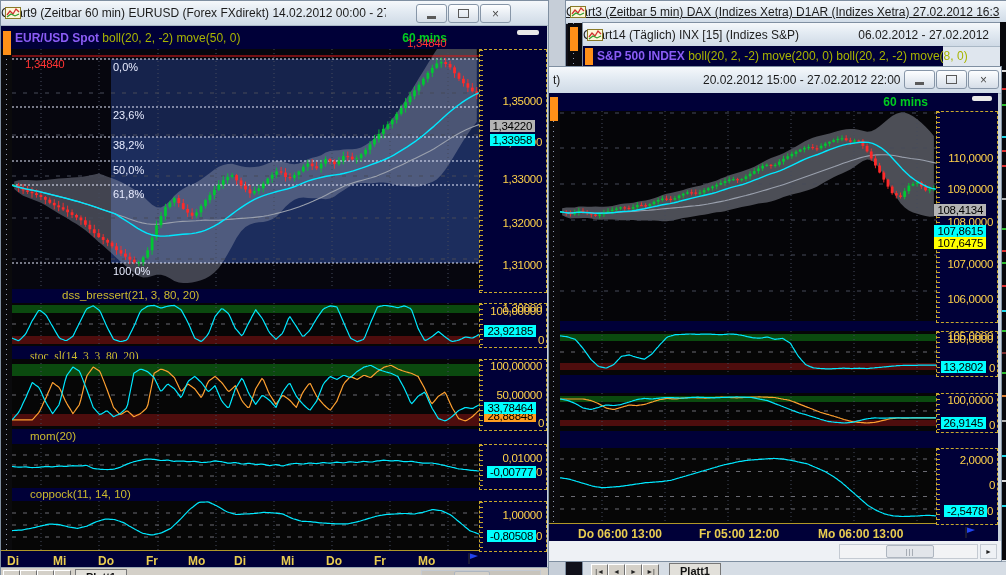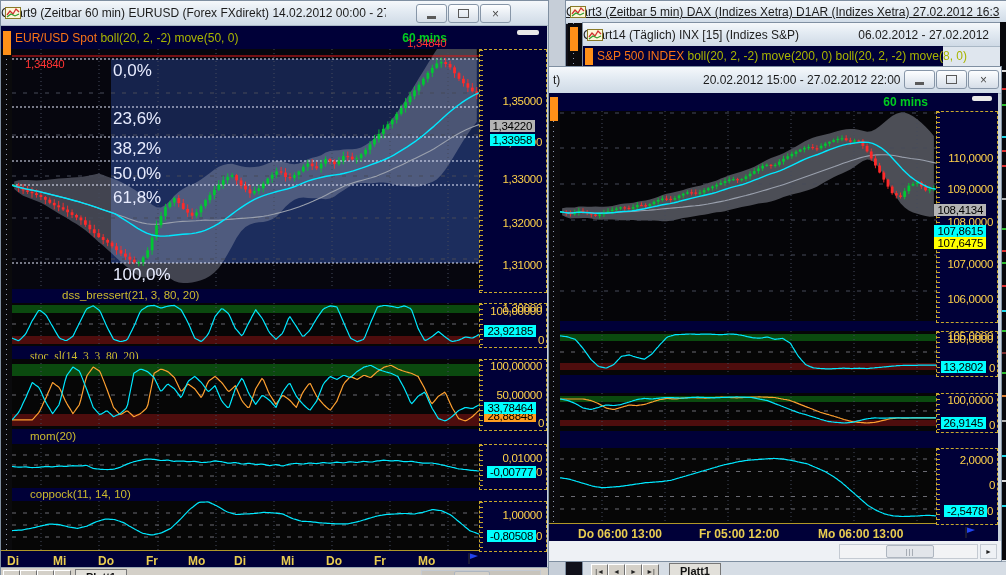--- a/index.html
+++ b/index.html
@@ -5,38 +5,38 @@
   html,body{margin:0;padding:0;background:#c6ced8;font-family:"Liberation Sans",sans-serif;}
   #screen{position:relative;width:1006px;height:575px;overflow:hidden;background:#c6ced8;}
   .window{position:absolute;overflow:hidden;border:1px solid #7f8fa1;background:#dfe6ee;}
   .titlebar{position:absolute;left:0;top:0;right:0;height:24px;background:linear-gradient(#f5f8fb,#e2eaf2 45%,#cfdae6);border-bottom:1px solid #aab8c6;display:flex;align-items:center;font-size:12px;color:#1c1c1c;white-space:nowrap;}
   .t-icon{width:16px;height:14px;margin:0 6px 0 4px;flex:0 0 auto;}
   .tbtn{position:absolute;top:3px;width:29px;height:17px;border:1px solid #8796a8;border-radius:3px;background:linear-gradient(#fdfeff,#e9eef4 50%,#d6dee8);display:flex;align-items:center;justify-content:center;color:#4a4a4a;font-size:12px;line-height:1;}
   .glyph-min{width:9px;height:3px;background:#5a5a5a;margin-top:7px;}
   .glyph-restore{width:9px;height:7px;border:1px solid #5a5a5a;background:transparent;}
   .navy{background:#000038;}
   .chart-header{position:absolute;font-size:12px;white-space:nowrap;}
-  .sym{color:#f97316;font-weight:400;}
+  .sym{color:#8b5cf6;font-weight:700;}
   .params{color:#a8b400;}
   .interval{color:#00cc20;font-weight:700;}
   .wbar{position:absolute;height:5px;width:22px;background:#e8e8e8;border-radius:2px;}
   .grip{position:absolute;background-color:#0a0a0c;background-image:repeating-linear-gradient(to bottom,#8f9ab0 0 1px,transparent 1px 5px);background-size:1px 100%;background-repeat:no-repeat;background-position:5px 0;}
   .omark{position:absolute;width:8px;height:24px;background:#ff9018;}
   .scalecol{position:absolute;background:#000038;}
   .scalebox{position:absolute;border:1px dashed #c9a92c;background-image:repeating-linear-gradient(to bottom,#c9a92c 0 1px,transparent 1px 5px);background-size:3px 100%;background-repeat:no-repeat;background-position:0 0;}
   .slabel{position:absolute;right:4px;color:#ffd24a;font-size:11.5px;letter-spacing:-0.3px;white-space:nowrap;}
   .vb{position:absolute;font-size:11.5px;letter-spacing:-0.3px;color:#000;padding:0 3px;white-space:nowrap;}
   .vb.cyan{background:#00ffff;}
   .vb.gray{background:#b4b4b4;}
   .vb.yellow{background:#ffff00;}
   .vb.orange{background:#ff9c20;}
   .plabel{position:absolute;color:#cdbb2e;font-size:11.5px;white-space:nowrap;}
   .axis{position:absolute;background:#000038;border-top:1px solid #b09828;}
   .axlab{position:absolute;top:3px;color:#e8cc50;font-size:12px;font-weight:700;white-space:nowrap;}
-  .fiblab{position:absolute;color:#e8ecff;font-size:17px;white-space:nowrap;}
+  .fiblab{position:absolute;color:#e8ecff;font-size:11px;white-space:nowrap;}
   .redlab{position:absolute;color:#ff3434;font-size:11.5px;letter-spacing:-0.3px;white-space:nowrap;}
   .tabbar{position:absolute;background:#d6dde5;border-top:1px solid #9aa6b2;}
   .navbtn{position:absolute;top:2px;width:15px;height:13px;background:#d4d0c8;border:1px solid;border-color:#fff #6e6e6e #6e6e6e #fff;font-size:7px;color:#222;display:flex;align-items:center;justify-content:center;}
   .tab{position:absolute;top:1px;height:14px;padding:0 10px;background:#e2e0da;border:1px solid #777;border-bottom:none;font-size:11px;font-weight:700;color:#111;display:flex;align-items:center;}
   .sbtrack{position:absolute;background:#f2f3f5;border:1px solid #c4cad2;}
   .sbthumb{position:absolute;background:#e2e5ea;border:1px solid #aeb6c0;border-radius:2px;display:flex;align-items:center;justify-content:center;color:#8a919b;font-size:8px;letter-spacing:1px;}
   svg{position:absolute;display:block;}
 </style>
 </head>
 <body>

